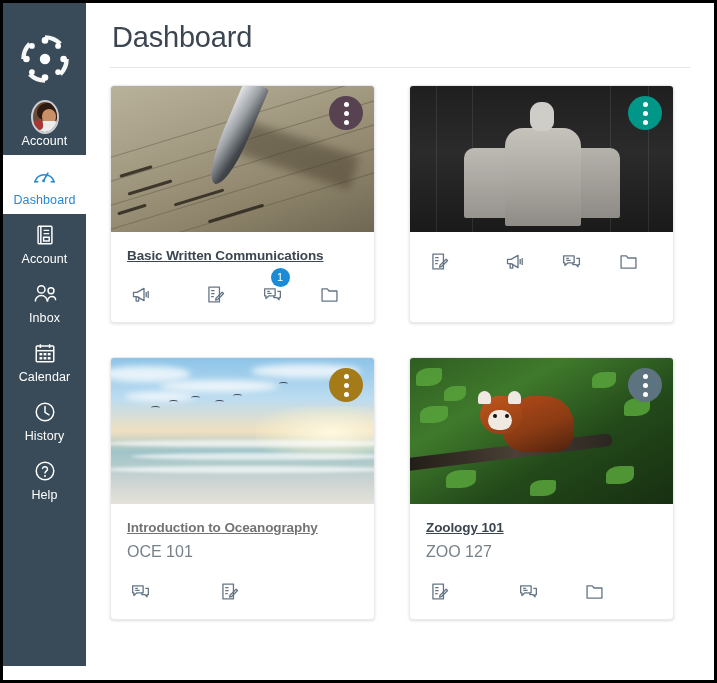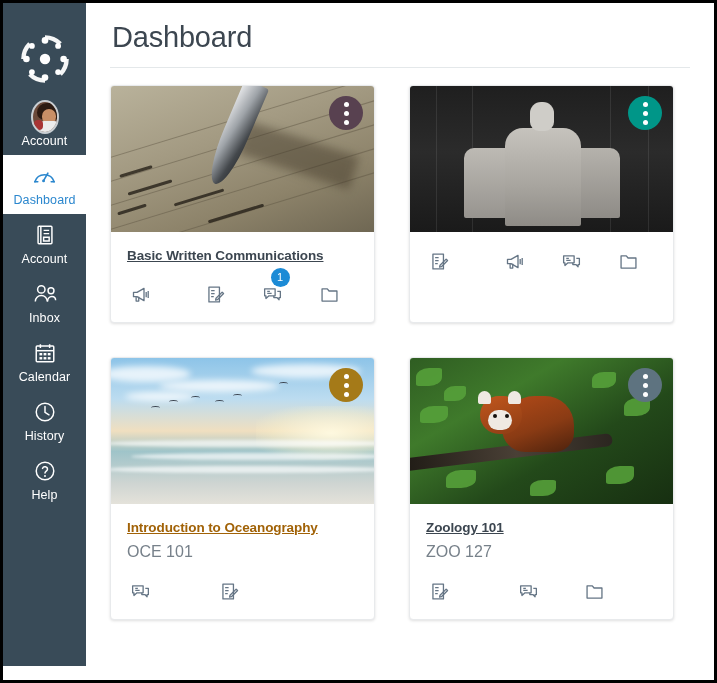--- a/index.html
+++ b/index.html
@@ -563,21 +563,21 @@
           <span class="bird" style="left:104px; top:42px;"></span>
           <span class="bird" style="left:122px; top:36px;"></span>
           <span class="bird" style="left:168px; top:24px;"></span>
           <button class="kebab" style="background:#A57A18">
             <i></i>
               <i></i>
               <i></i>
           </button>
         </div>
         <div class="card-body">
-          <a class="card-title" href="#" style="color:#a16207">Introduction to Oceanography</a>
+          <a class="card-title" href="#" style="color:#737373">Introduction to Oceanography</a>
           <div class="card-code">OCE 101</div>
         </div>
         <div class="card-actions">
           <button class="action-btn">
             <svg viewBox="0 0 24 24" width="21" height="21" fill="none" stroke="#657585" stroke-width="1.5" stroke-linejoin="round">
               <path d="M3 5.5h12v8H8l-3.5 3v-3H3z"></path>
                 <path d="M6 8.5h3M6 10.8h5"></path>
               <path d="M17.5 8.5H21v7h-1.5v2.5L17 15.5h-3.5v-2"></path>
             </svg>
           </button>

